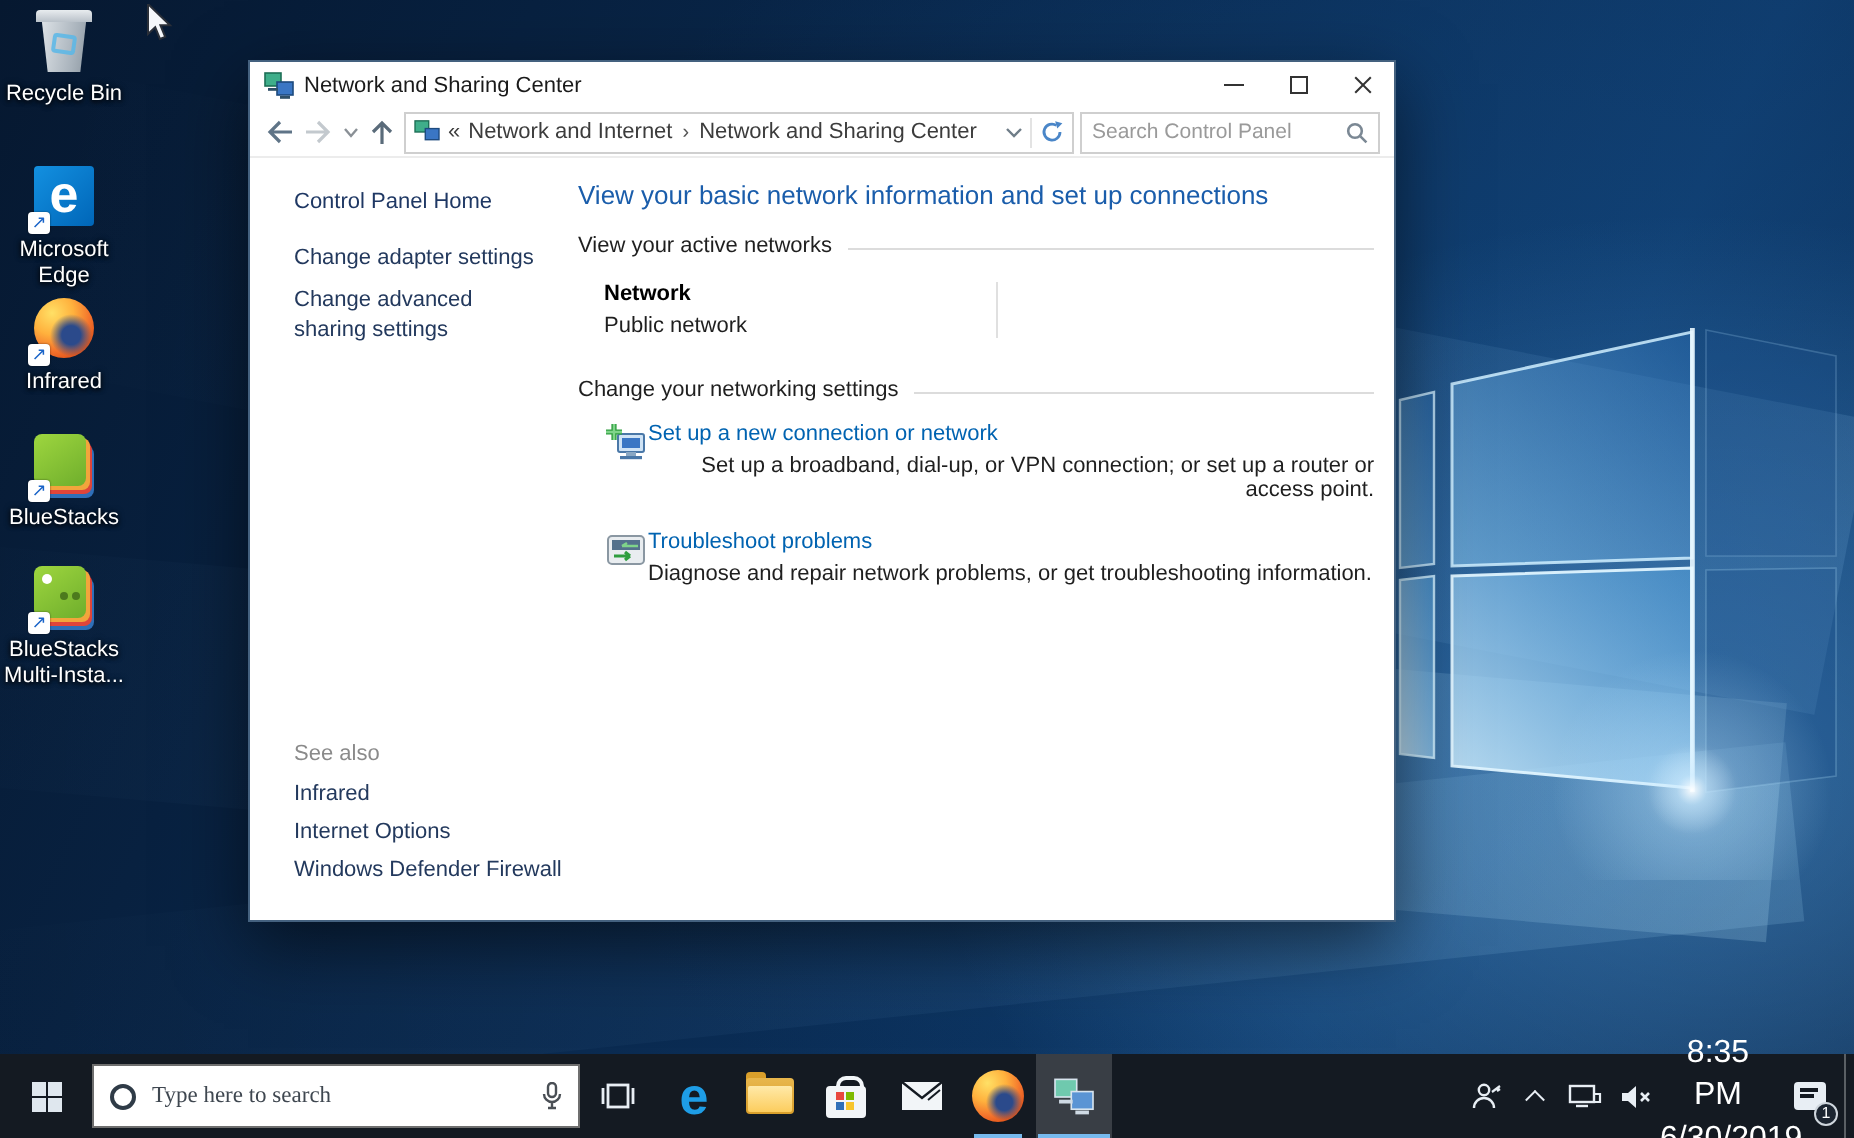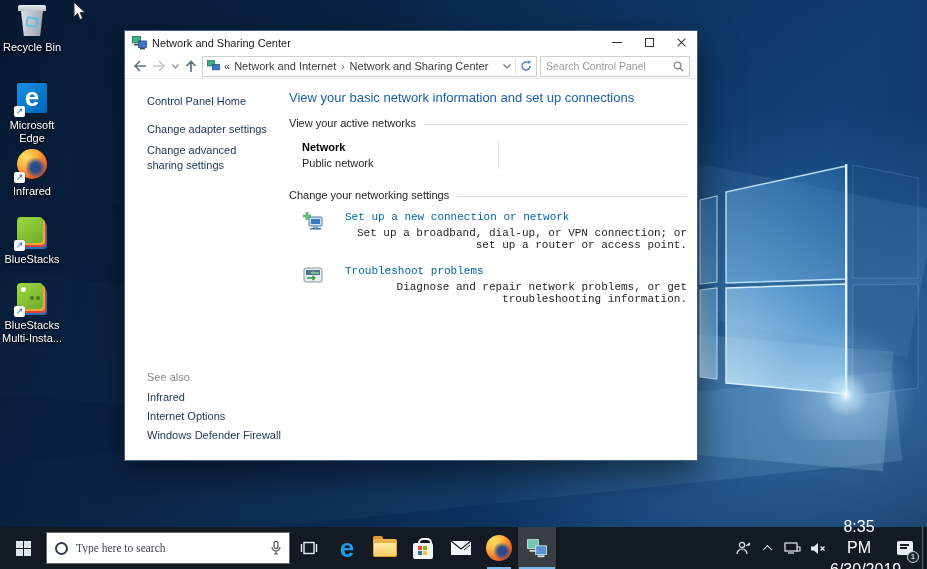--- a/index.html
+++ b/index.html
@@ -87,21 +87,21 @@
   .sect .rule { flex:1; height:1px; background:#dcdcdc; margin-left:8px; margin-top:2px; }
   .active-net { display:flex; margin:12px 0 20px 13px; }
   .an-left { width:196px; }
   .an-name { font-weight:bold; font-size:11px; color:#000; }
   .an-type { margin-top:4px; color:#1f1f1f; }
   .an-div { width:1px; background:#e0e0e0; margin-right:10px; }
   .an-right .row { display:flex; align-items:center; margin-bottom:4px; }
   .an-lbl { width:68px; }
   .eth-link { color:#0063b1; text-decoration:underline; border:1px dotted #7a9cc4; padding:0 2px; cursor:pointer; }
   .eth-ico { margin-right:3px; display:inline-flex; }
-  .setting-item { display:flex; gap:21px; margin:10px 0 14px 13px;font-family:Liberation Mono, monospace; }
+  .setting-item { display:flex; gap:0; margin:10px 0 14px 13px; }
   .si-icon { width:22px; height:22px; flex:0 0 auto; }
   .si-title { color:#0063b1; margin-bottom:4px; cursor:pointer; }
   .si-desc { color:#1f1f1f;text-align:right; }
 
   
   .taskbar { position:absolute; left:0; bottom:0; width:927px; height:42px; background:#141a22; display:flex; align-items:stretch; z-index:5; }
   .tb-start { width:46px; display:flex; align-items:center; justify-content:center; }
   .start-glyph { display:grid; grid-template-columns:7px 7px; grid-template-rows:7px 7px; gap:1px; }
   .start-glyph span { background:#dfe7ee; }
   .tb-search { width:244px; margin:5px 0; background:#fff; border:1px solid #6f6f6f; display:flex; align-items:center; padding:0 8px; gap:8px; }

